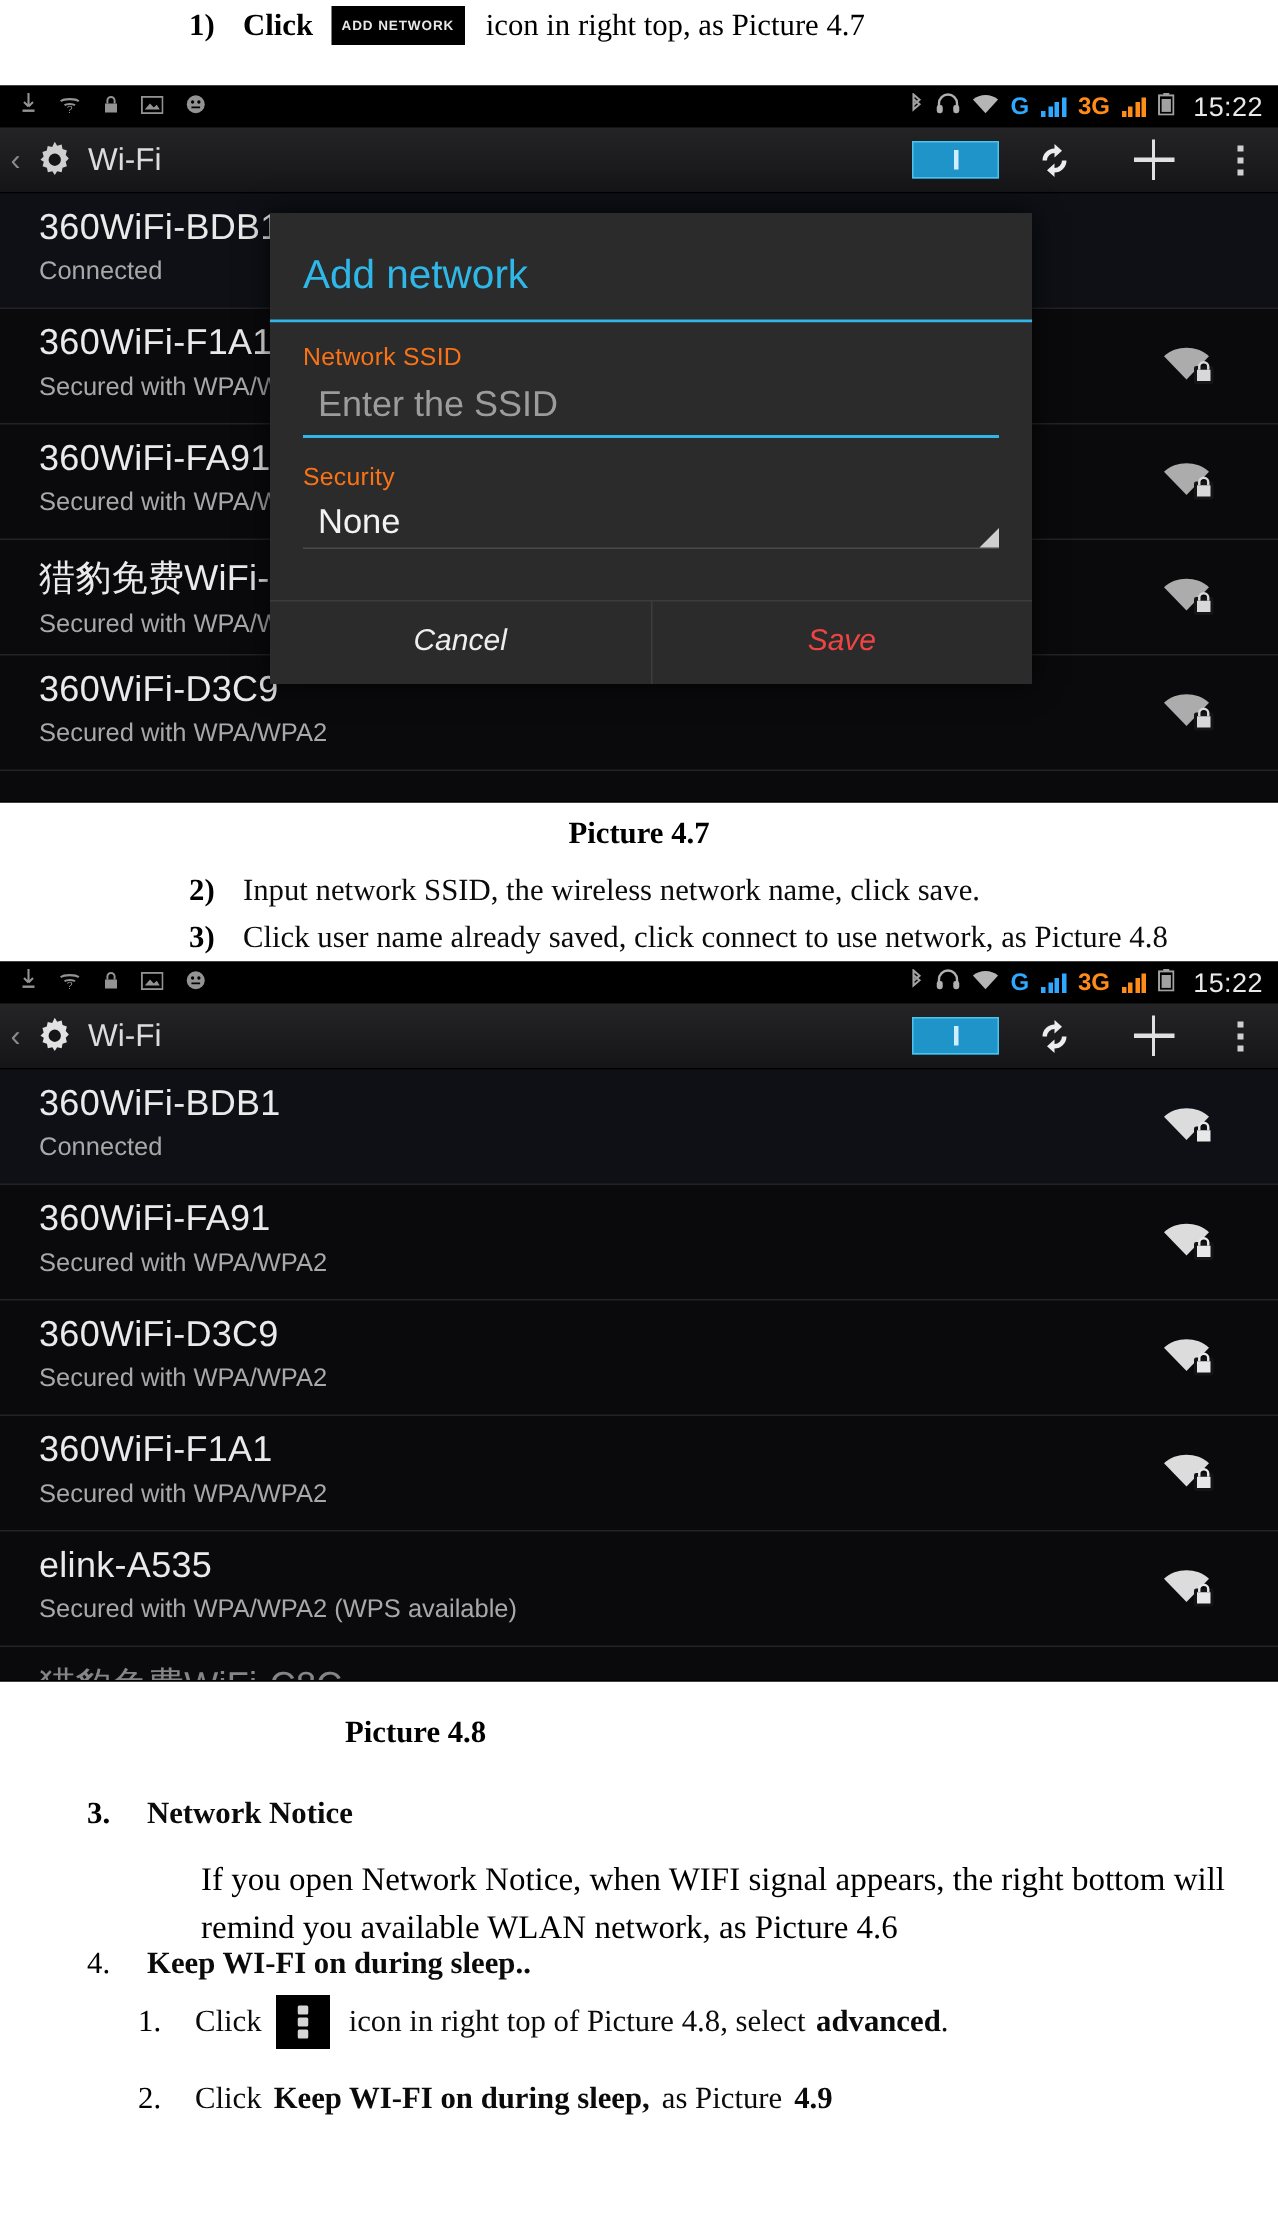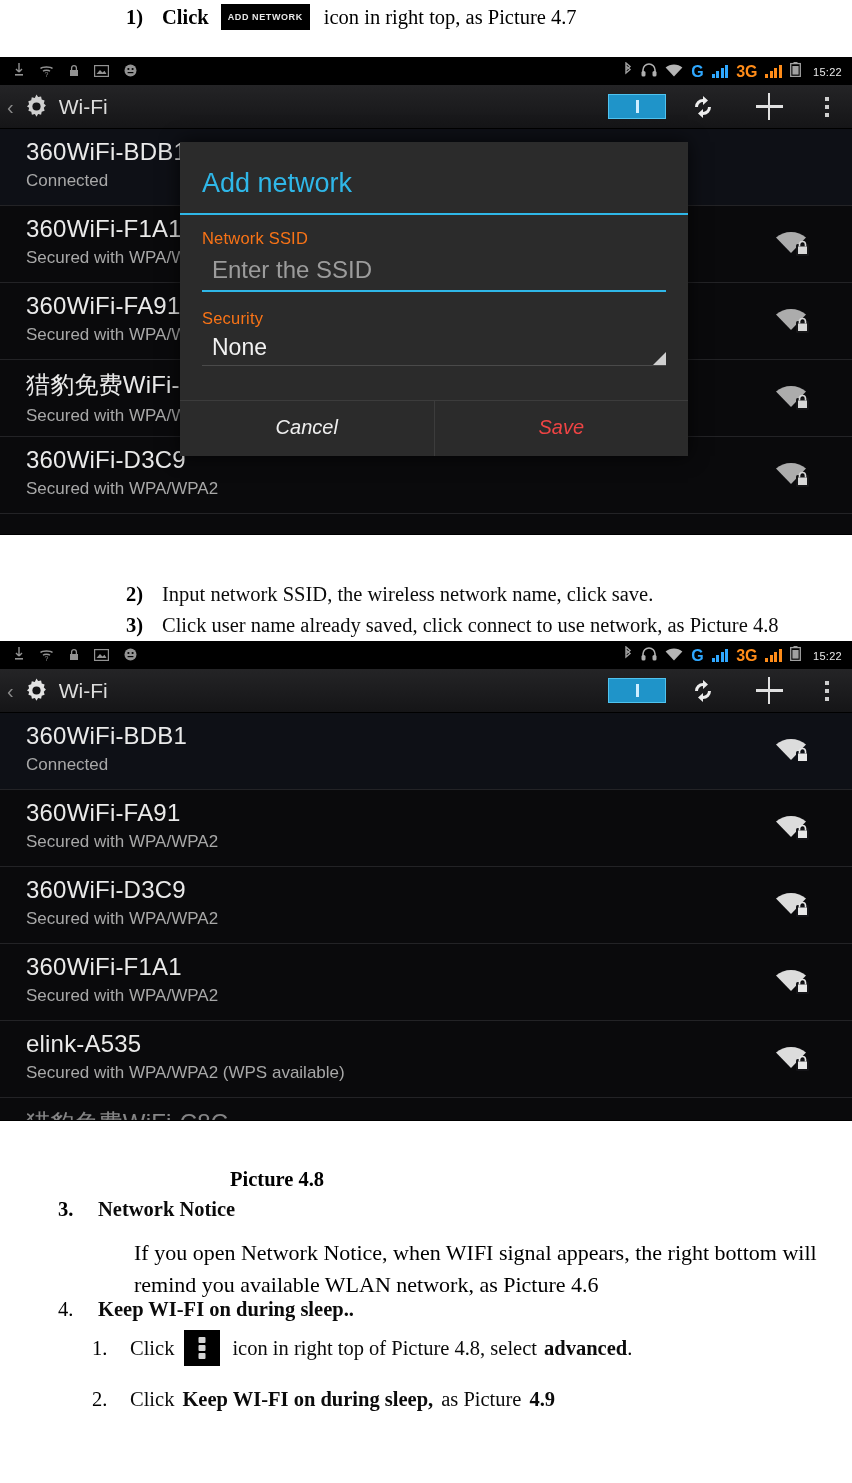--- a/index.html
+++ b/index.html
@@ -71,21 +71,21 @@
     border-top:1px solid #000;border-bottom:1px solid #000;
   }
   .statusbar{
     height:27px;background:#000;position:relative;
     display:flex;align-items:center;
   }
   .sb-left{display:flex;align-items:center;gap:15px;padding-left:14px;}
   .sb-right{position:absolute;right:10px;top:0;height:27px;display:flex;align-items:center;gap:8px;}
   .sb-ico{opacity:.78;}
   .sb-clock{
-    color:#e9e9e9;font-size:11px;font-family:"Liberation Sans", sans-serif;
+    color:#e9e9e9;font-size:18px;font-family:"Liberation Sans", sans-serif;
     letter-spacing:.3px;margin-left:4px;
   }
   .net-g{color:#2fa8ff;font-size:16px;font-weight:bold;}
   .net-3g{color:#ff8c19;font-size:16px;font-weight:bold;}
 
   .bars{display:inline-flex;align-items:flex-end;gap:1.5px;height:13px;}
   .bars b{display:block;width:3px;background:#2fa8ff;}
   .bars.or b{background:#ff8c19;}
   .bars b:nth-child(1){height:4px;}
   .bars b:nth-child(2){height:7px;}
@@ -356,20 +356,21 @@
         </div>
         <div class="dlg-gap"></div>
       </div>
       <div class="dlg-buttons">
         <div class="dlg-btn">Cancel</div>
         <div class="dlg-btn save">Save</div>
       </div>
     </div>
   </div>
 
+  <div class="caption" style="left:0;top:545px;width:852px;text-align:center;">Picture 4.7</div>
 
   <div class="l1" style="left:126px;top:581px;">
     <span class="num">2)</span>
     <span class="doc-line">Input network SSID, the wireless network name, click save.</span>
   </div>
 
   <div class="l1" style="left:126px;top:612px;">
     <span class="num">3)</span>
     <span class="doc-line">Click user name already saved, click connect to use network, as Picture 4.8</span>
   </div>
@@ -551,21 +552,21 @@
               <rect x="26" y="18.5" width="9" height="7.5" fill="#e8e8e8"></rect>
             </svg>
         </span>
       </div>
       <div class="wifi-row" style="opacity:.55">
         <div class="wifi-name">猎豹免费WiFi-C8C</div>
       </div>
     </div>
   </div>
 
-  <div class="caption" style="left:230px;top:1168px;">Picture 4.8</div>
+  <div class="caption" style="left:230px;top:1144px;">Picture 4.8</div>
 
   <div class="l1" style="left:58px;top:1196px;">
     <span class="num" style="width:40px">3.</span>
     <span class="doc-line bold">Network Notice</span>
   </div>
   <div class="para" style="left:134px;top:1228px;">If you open Network Notice, when WIFI signal appears, the right bottom will</div>
   <div class="para" style="left:134px;top:1260px;">remind you available WLAN network, as Picture 4.6</div>
 
   <div class="l1" style="left:58px;top:1296px;">
     <span class="num" style="width:40px;font-weight:normal">4.</span>

